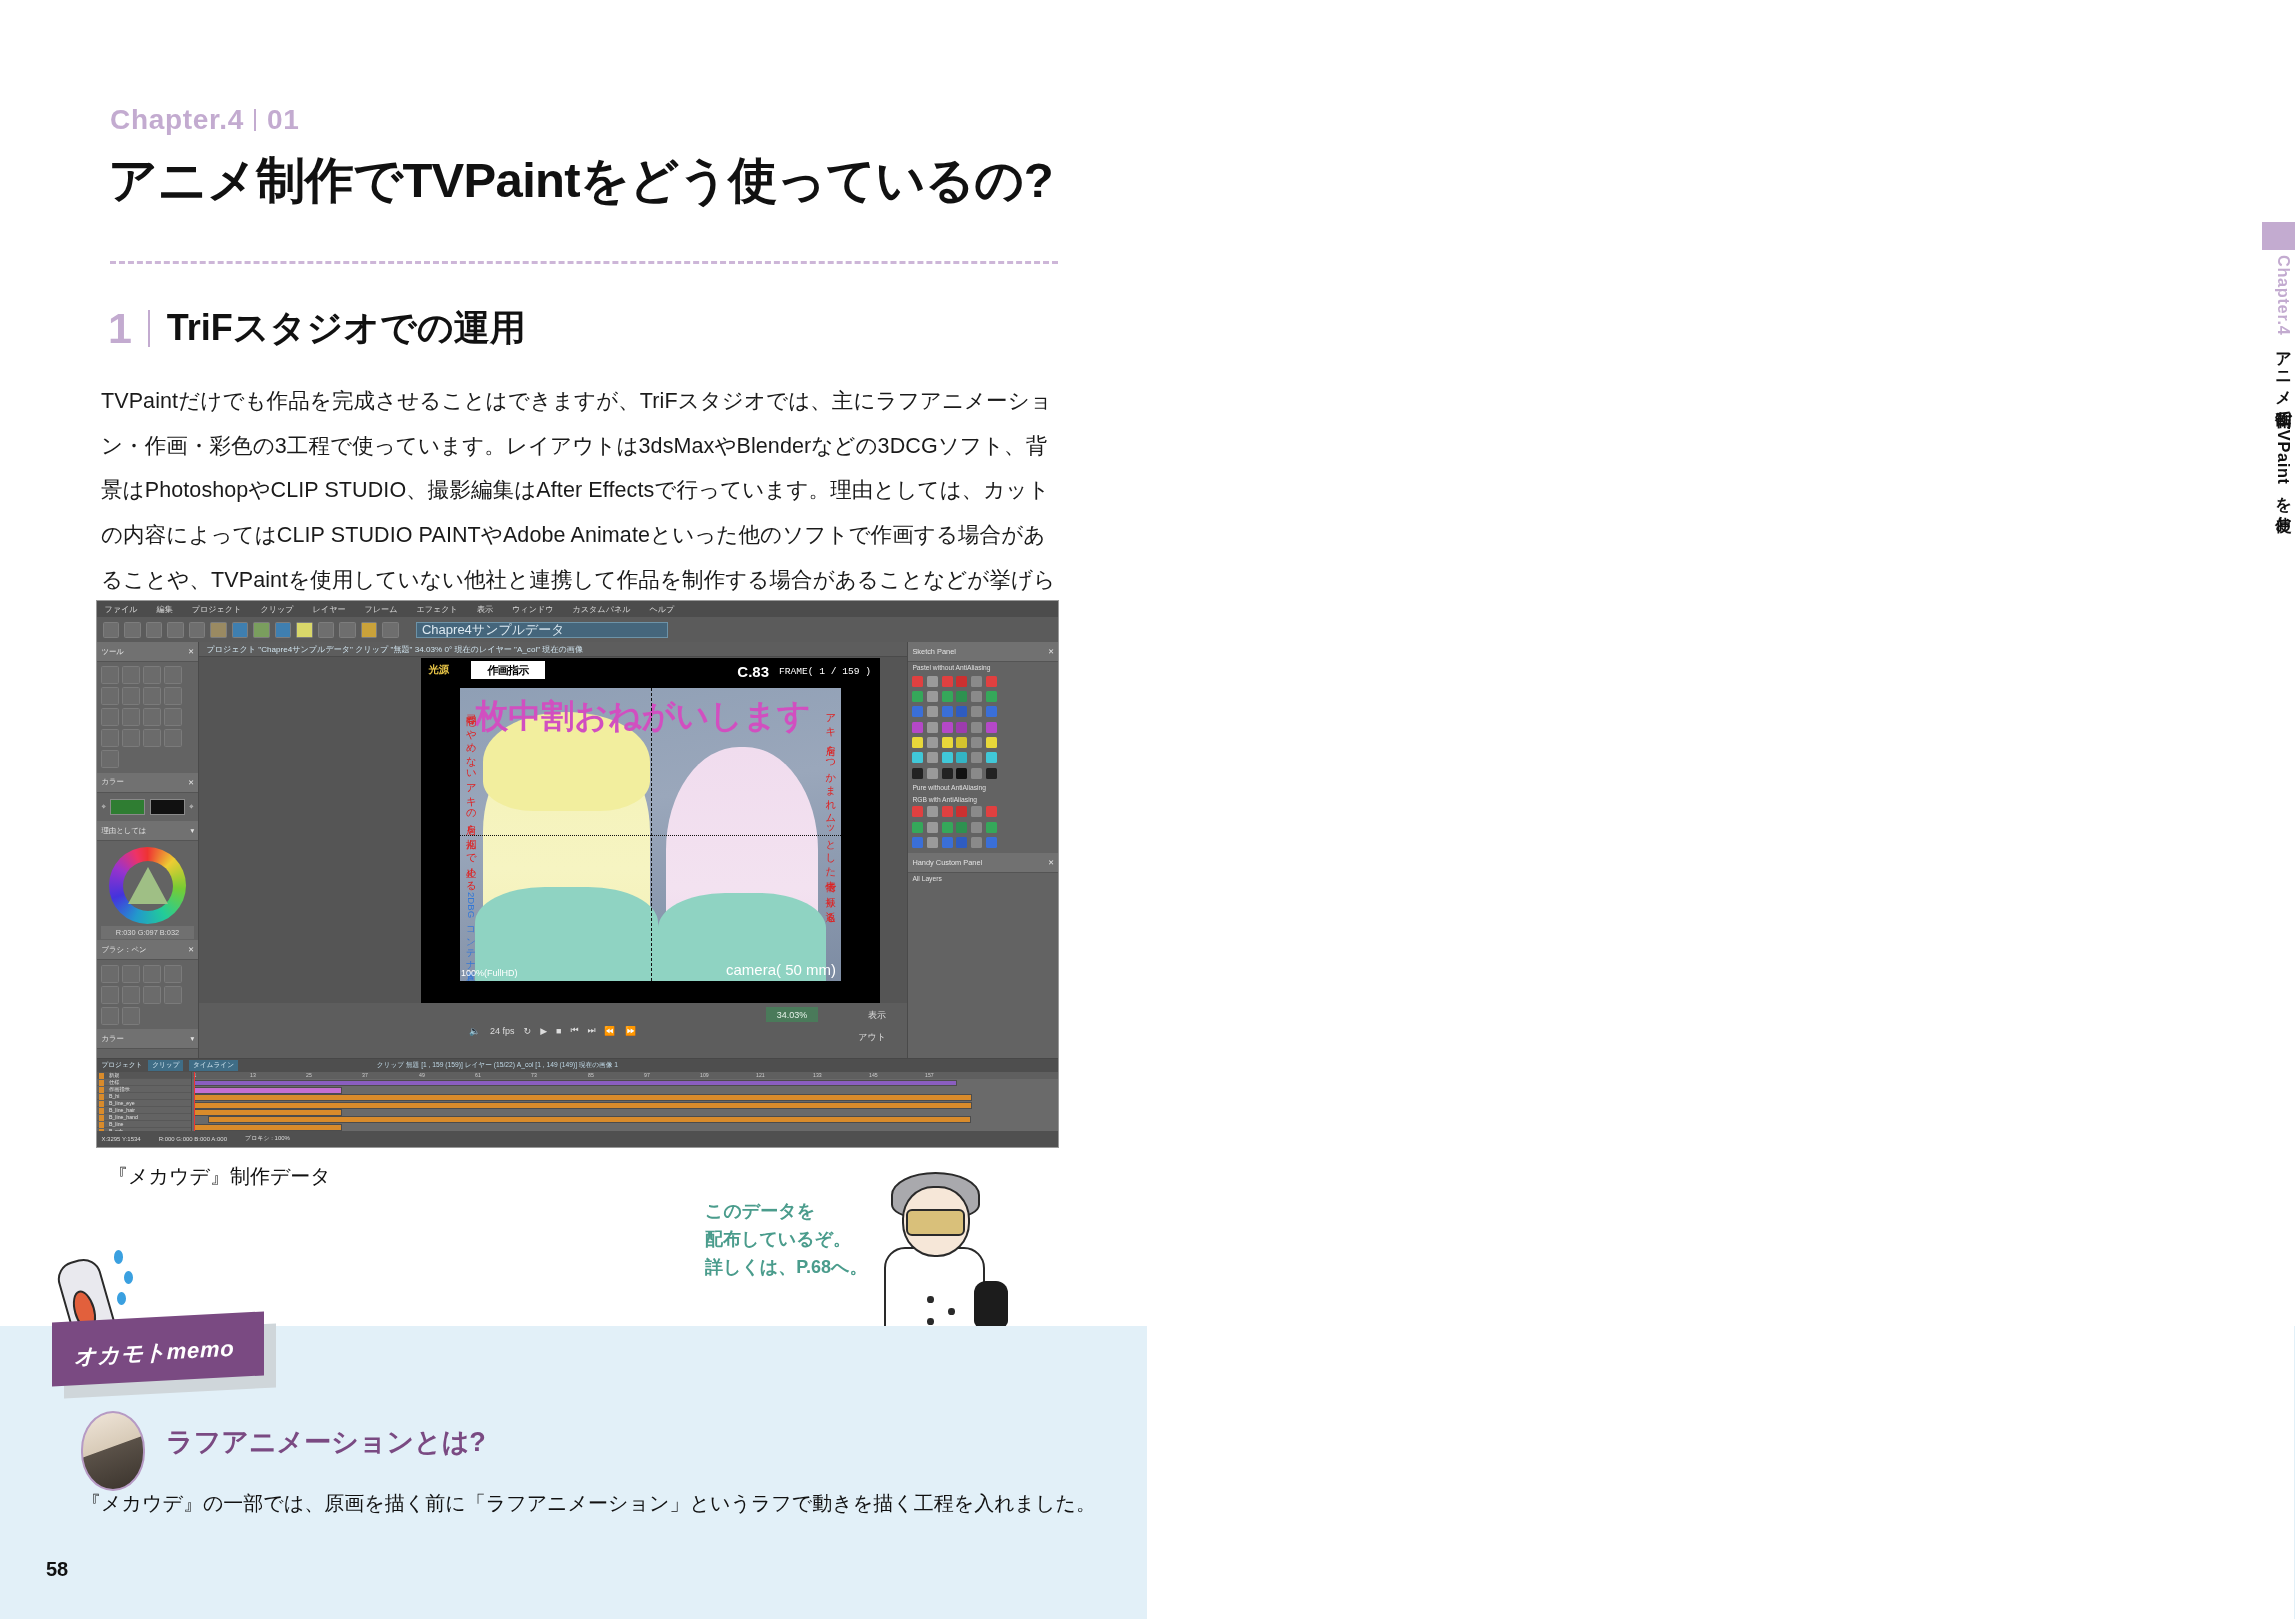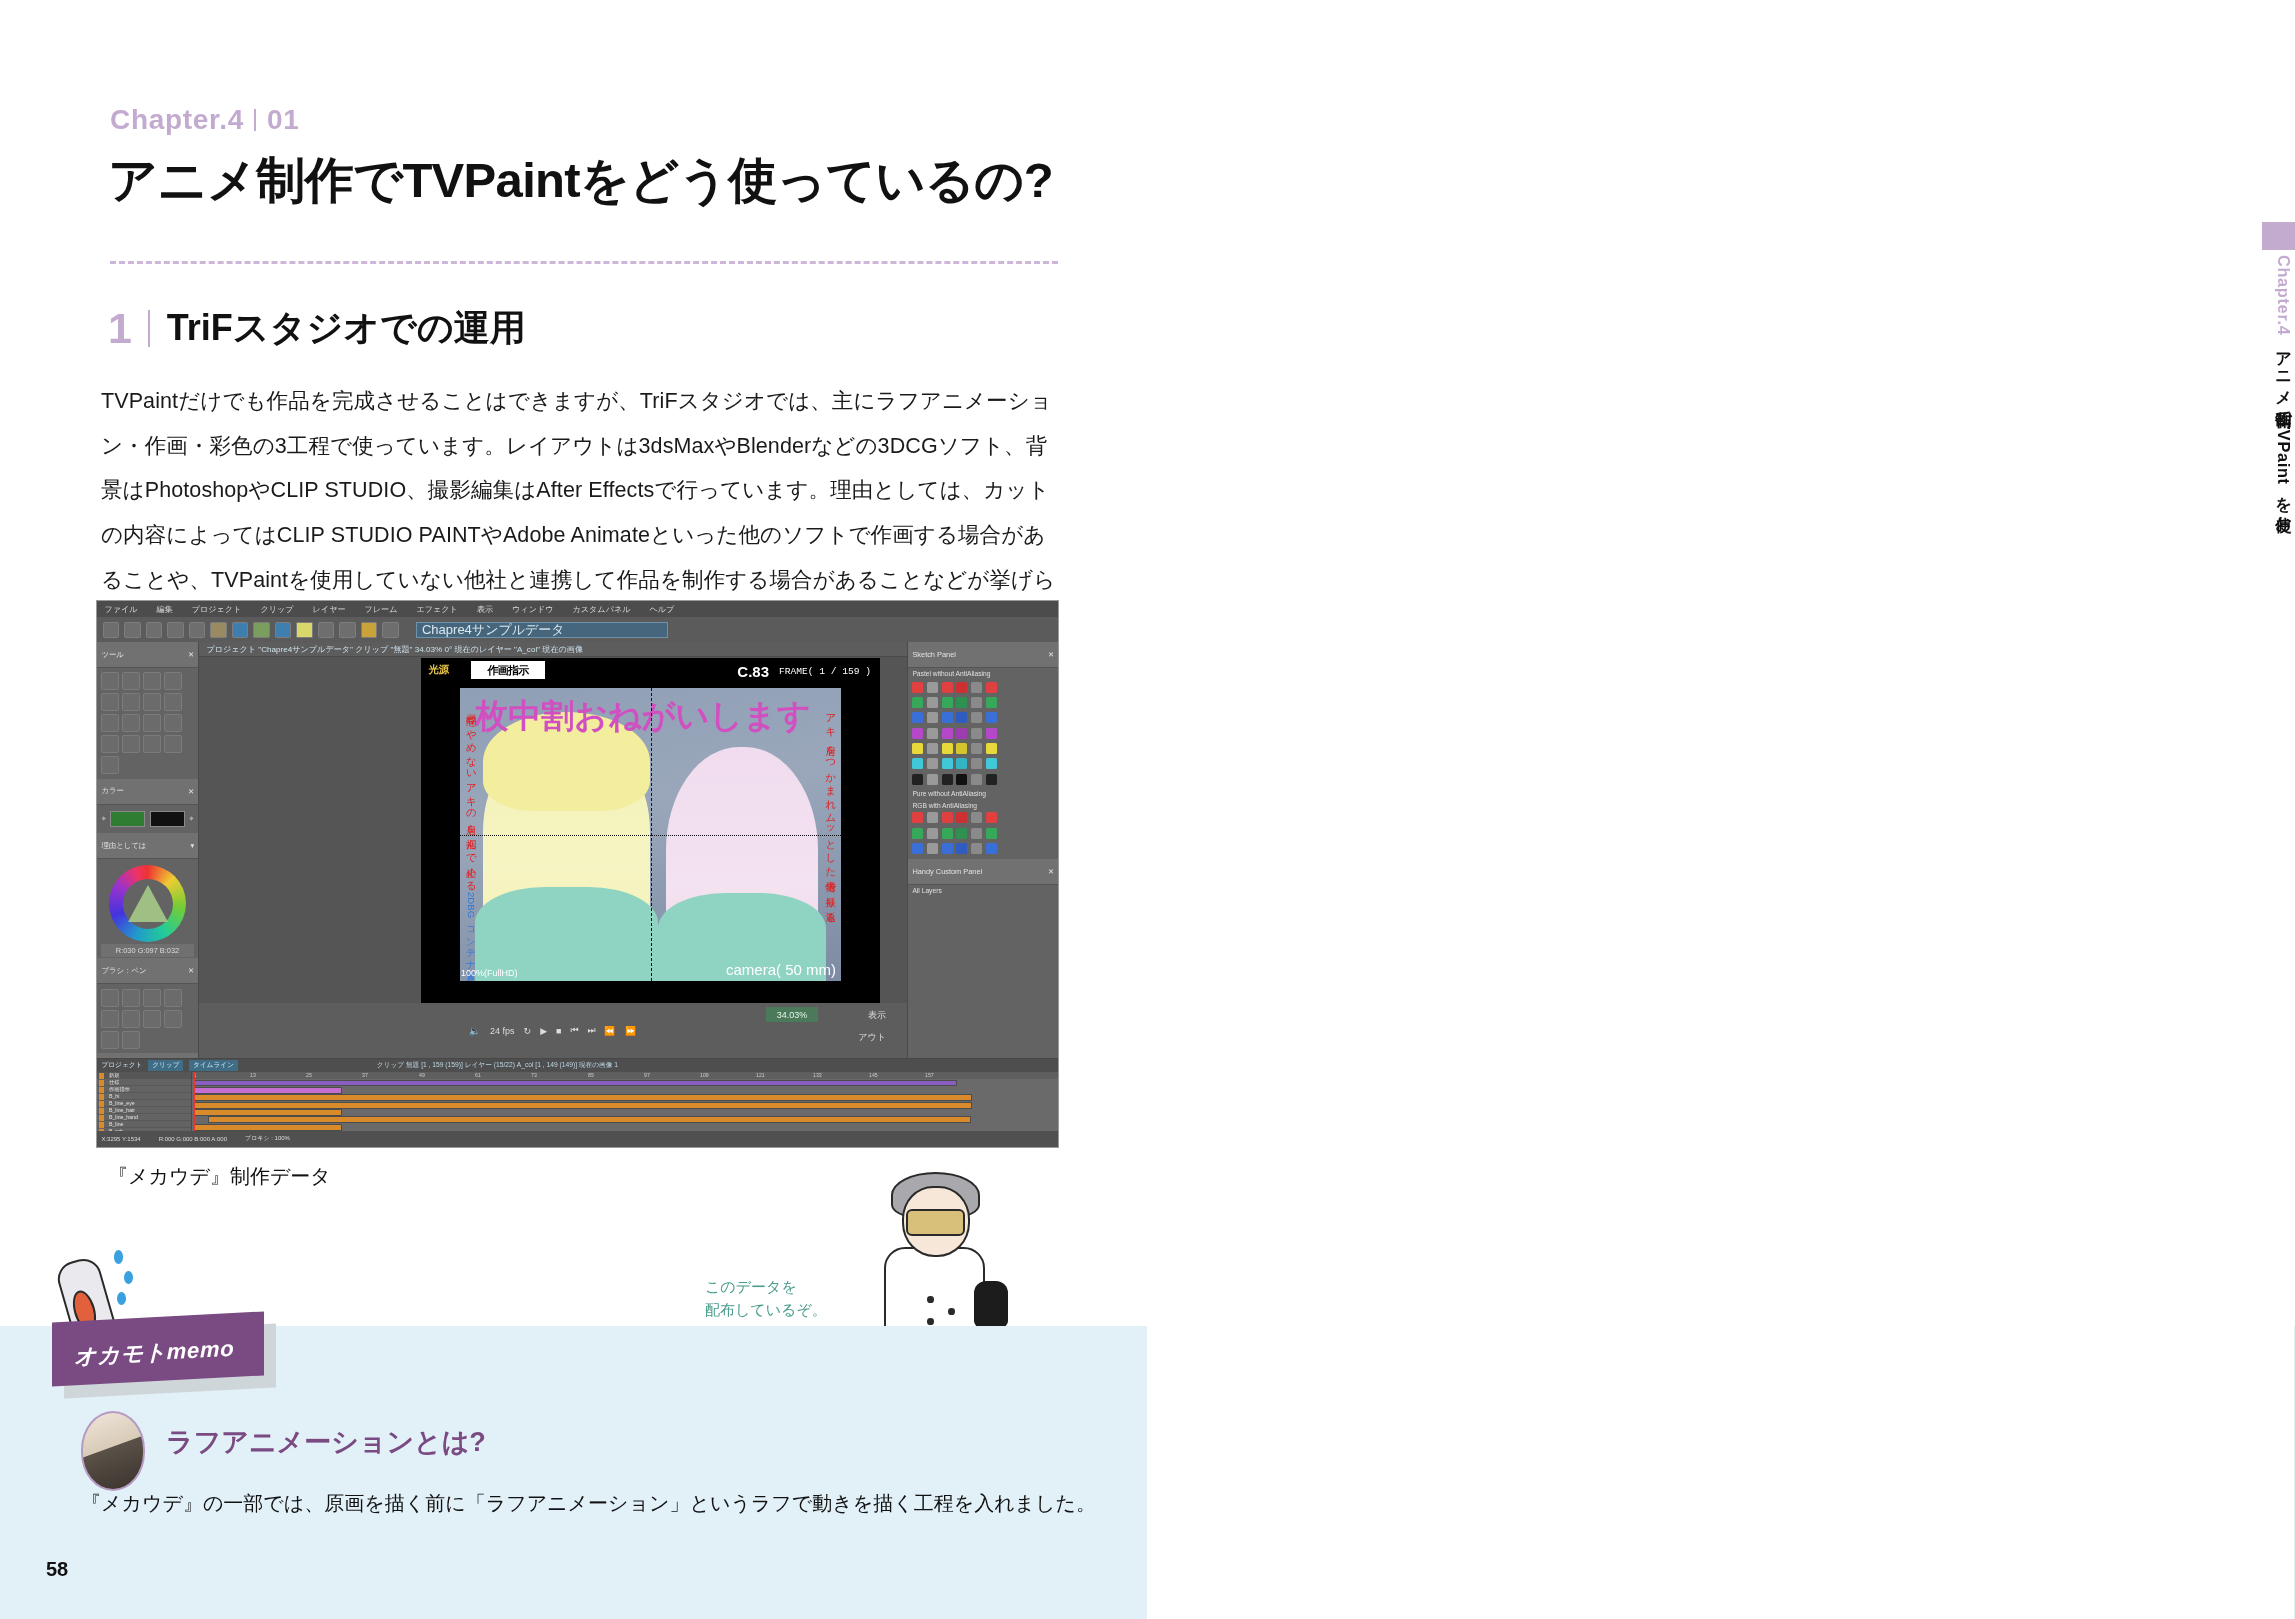--- a/index.html
+++ b/index.html
@@ -54,21 +54,21 @@
      font-size:8.1px; color:#d8d8d8; display:flex; align-items:center; gap:19px; padding-left:7.4px;}
   .tv-toolbar { position:absolute; left:0; top:16.3px; width:100%; height:25px; background:#5b5b5b;
      display:flex; align-items:center; gap:5.2px; padding-left:6px;}
   .tv-ic { width:16.3px; height:16.3px; background:#6e6e6e; border:0.7px solid #7d7d7d; border-radius:1.5px;}
   .tv-ic.c1{background:#9a8a62;} .tv-ic.c2{background:#3f7fb0;} .tv-ic.c3{background:#caa23a;}
   .tv-ic.c4{background:#7a9e5e;} .tv-ic.c5{background:#d9d76a;}
   .tv-projfield { width:252px; height:16.3px; background:#45667c; border:0.7px solid #6d93a8; margin-left:12px;
      color:#dce9f1; font-size:13px; display:flex; align-items:center; padding-left:5.2px;}
   .tv-left { position:absolute; left:0; top:41px; width:102px; bottom:89px; background:#636363;
      border-right:0.7px solid #4a4a4a;}
-  .tv-panel-hd { height:26px; background:#717171; border-bottom:0.7px solid #545454; color:#e3e3e3;
+  .tv-panel-hd { height:20px; background:#717171; border-bottom:0.7px solid #545454; color:#e3e3e3;
      font-size:7.4px; display:flex; align-items:center; padding-left:4.4px; justify-content:space-between; padding-right:3.7px;}
   .tv-grid { display:flex; flex-wrap:wrap; gap:3px; padding:4.4px;}
   .tv-tool { width:18px; height:18px; background:#6b6b6b; border:0.7px solid #7b7b7b; border-radius:1.5px;}
   .tv-swatches { display:flex; gap:4.4px; padding:6px 4.4px; align-items:center;}
   .sw-green { width:37px; height:16.3px; background:#2f7d32; border:0.7px solid #8a8a8a;}
   .sw-black { width:37px; height:16.3px; background:#111; border:0.7px solid #8a8a8a;}
   .tv-wheel { width:77px; height:77px; margin:6px auto 1.5px; border-radius:50%;
      background:conic-gradient(#e33 0deg,#ec3 45deg,#7c3 95deg,#2c9 150deg,#29c 200deg,#43d 250deg,#93c 300deg,#e36 340deg,#e33 360deg);
      display:flex; align-items:center; justify-content:center;}
   .tv-wheel-in { width:50px; height:50px; border-radius:50%; background:#636363;
@@ -160,22 +160,22 @@
      border:2.2px solid #2a2a2a; border-radius:21px 21px 4.4px 4.4px;}
   .ok-head { position:absolute; left:58px; top:16.3px; width:68px; height:71px; background:#f6e7d8;
      border:2.2px solid #2a2a2a; border-radius:46% 46% 48% 48%;}
   .ok-hair { position:absolute; left:47px; top:1.5px; width:89px; height:46px;
      background:#a9a9ad; border:2.2px solid #2a2a2a; border-radius:52% 52% 30% 30%;}
   .ok-mask { position:absolute; left:62px; top:39px; width:59px; height:27px; background:#d9c07a;
      border:2.2px solid #2a2a2a; border-radius:6px;}
   .ok-glove { position:absolute; left:130px; top:111px; width:34px; height:46px; background:#1c1c1c;
      border-radius:12px 12px 6px 6px;}
   .ok-dot { position:absolute; width:6.7px; height:6.7px; border-radius:50%; background:#2a2a2a;}
-  .speech-ok { position:absolute; left:705px; top:1275px; font-size:15px; line-height:1.55;
-     color:#4a9c8c; font-weight:normal;}
+  .speech-ok { position:absolute; left:705px; top:1198px; font-size:18px; line-height:1.55;
+     color:#4a9c8c; font-weight:bold;}
   .mecha-doodle { position:absolute; left:53px; top:1237px; width:81px; height:133px;}
   .md-body { position:absolute; left:12px; top:22px; width:44px; height:89px; background:#e9e9ee;
      border:2.2px solid #2a2a2a; border-radius:18px 18px 10.4px 10.4px; transform:rotate(-16deg);}
   .md-red { position:absolute; left:21px; top:53px; width:21px; height:41px; background:#e2603c;
      border:2.2px solid #2a2a2a; border-radius:50%; transform:rotate(-16deg);}
   .md-drop { position:absolute; width:9px; height:13.3px; background:#3aa0e0; border-radius:50% 50% 50% 50%;}
   .sidetab { position:absolute; right:0; top:222px; width:33px; height:296px; }
   .sidetab-cap { position:absolute; right:0; top:0; width:33px; height:28px; background:#c3abd0;}
   .sidetab-txt { position:absolute; right:3px; top:33px; writing-mode:vertical-rl;
      font-size:16.3px; line-height:1.1; letter-spacing:0.7px; white-space:nowrap;}

